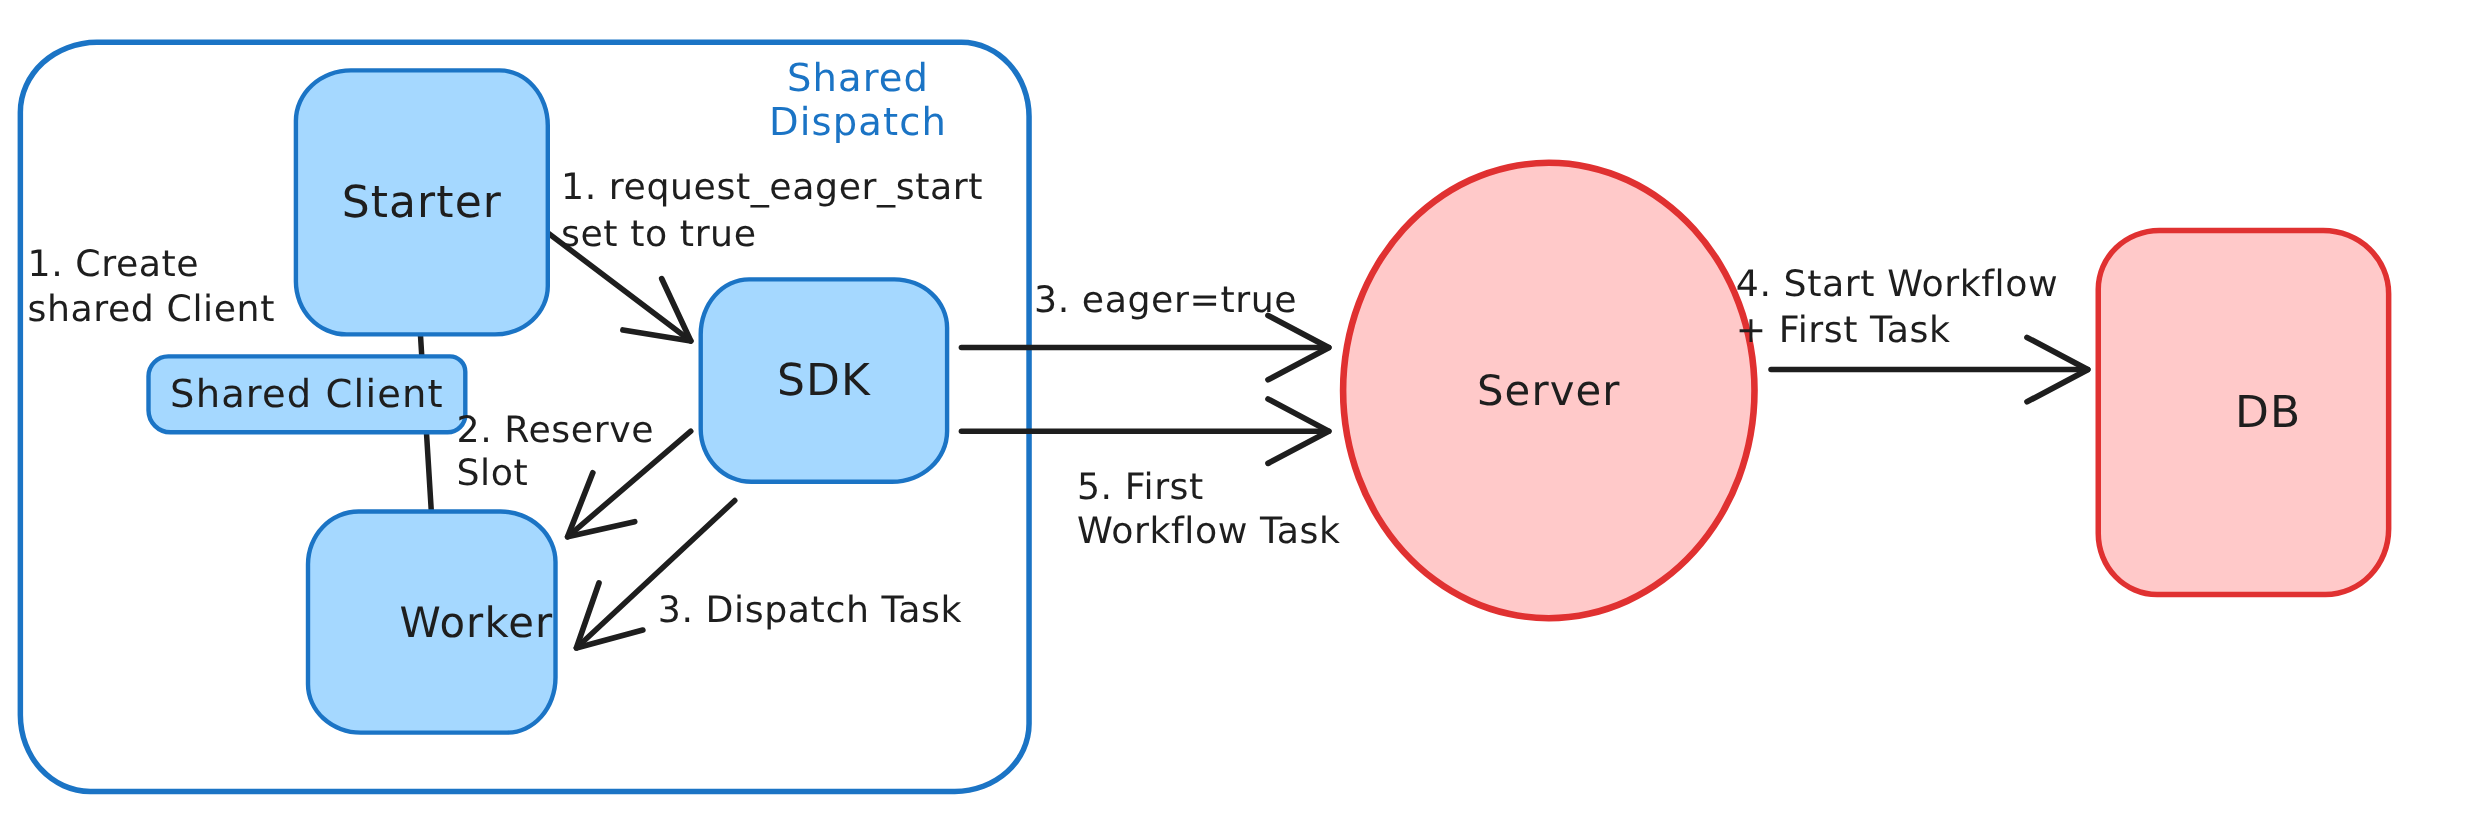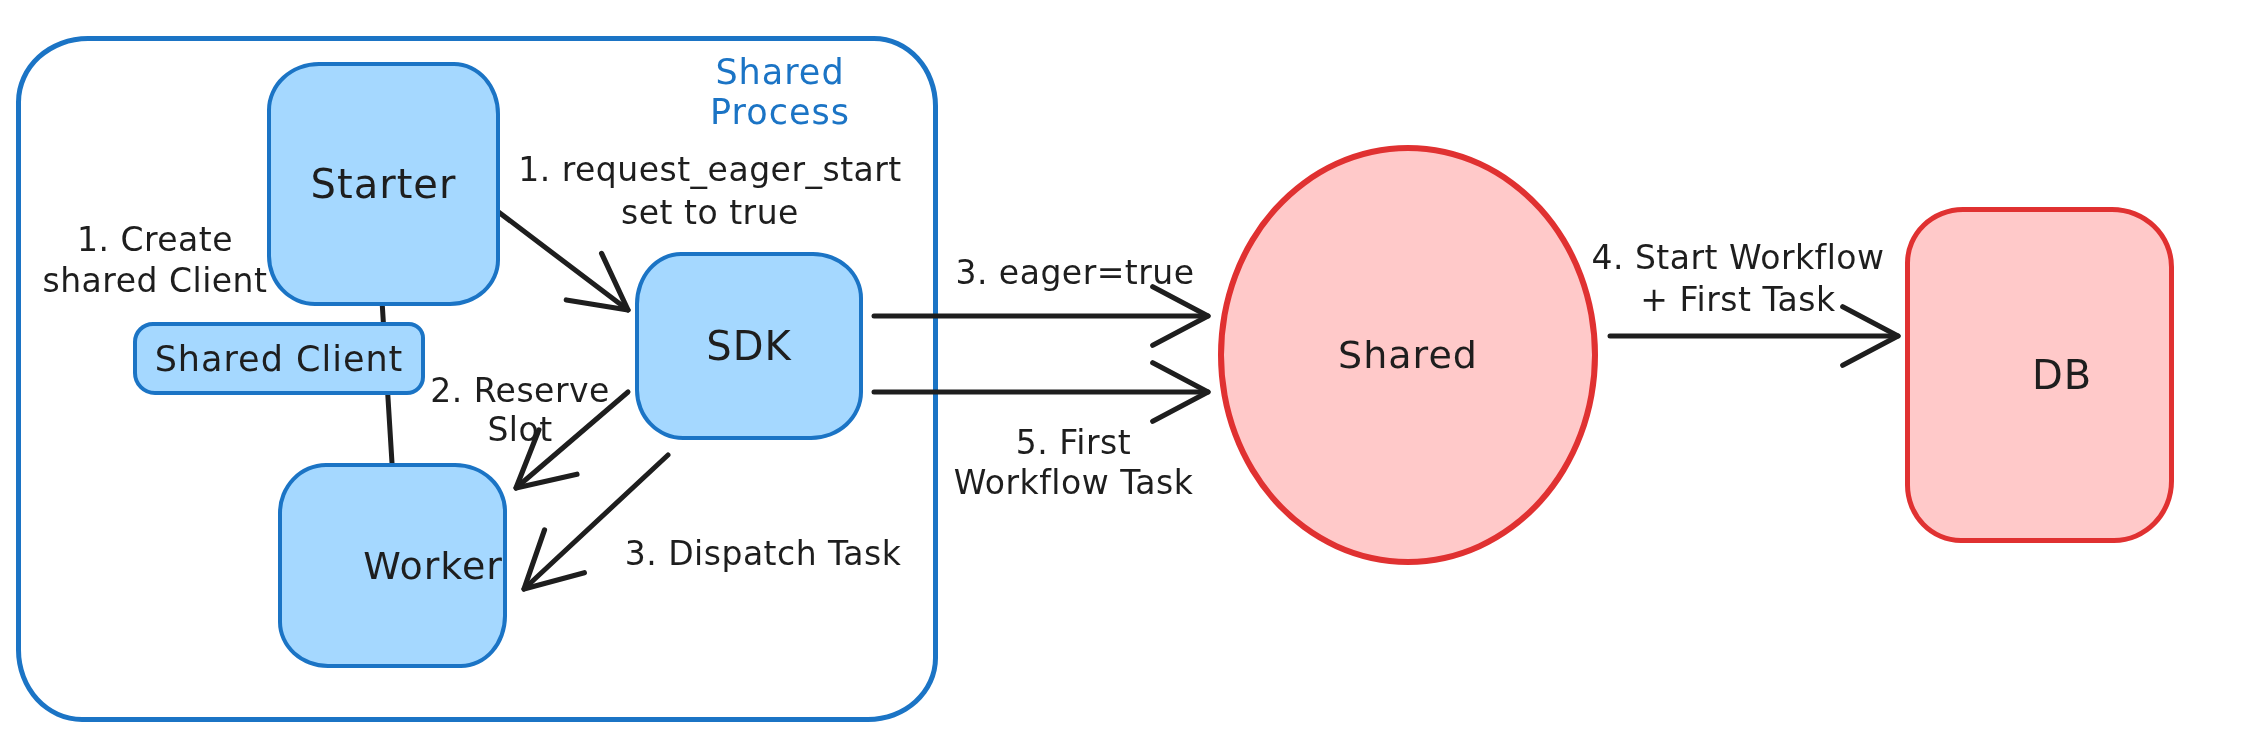--- a/index.html
+++ b/index.html
@@ -50,21 +50,20 @@
     text-align:center;
     font-size:35px;
     color:var(--blue-stroke);
     z-index:3;
     letter-spacing:1px;
   }
   .annotation{
     position:absolute;
     z-index:3;
     font-size:33px;
-    text-align:center;
     line-height:41px;
     letter-spacing:0.5px;
   }
   #node-starter{left:267px;top:62px;width:233px;height:244px;border-radius:52px 46px 50px 48px / 48px 52px 46px 50px;}
   #node-shared-client{left:133px;top:322px;width:292px;height:73px;border-radius:20px 16px 18px 22px;}
   #node-shared-client .node-label{font-size:35px;}
   #node-worker{left:278px;top:463px;width:229px;height:205px;border-radius:48px 52px 46px 50px / 50px 48px 52px 46px;justify-content:flex-end;}
   #node-worker .node-label{font-size:38px;}
   #node-sdk{left:635px;top:252px;width:228px;height:188px;border-radius:46px 50px 52px 48px / 52px 46px 48px 50px;}
   #node-server{left:1218px;top:145px;width:380px;height:420px;border-radius:50%;border-width:6px;}
@@ -87,40 +86,40 @@
       <line x1="472" y1="192" x2="628" y2="310" marker-end="url(#arrow)"></line>
       <line x1="628" y1="392" x2="516" y2="488" marker-end="url(#arrow)"></line>
       <line x1="668" y1="455" x2="524" y2="589" marker-end="url(#arrow)"></line>
       <line x1="874" y1="316" x2="1208" y2="316" marker-end="url(#arrow)"></line>
       <line x1="874" y1="392" x2="1208" y2="392" marker-end="url(#arrow)"></line>
       <line x1="1610" y1="336" x2="1898" y2="336" marker-end="url(#arrow)"></line>
     </g>
   </svg>
 
   <div class="frame"></div>
-  <div class="frame-label">Shared Process</div>
+  <div class="frame-label">Shared Dispatch</div>
 
   <div class="node blue-node" id="node-starter">
     <span class="node-label">Starter</span>
   </div>
 
   <div class="node blue-node" id="node-shared-client">
     <span class="node-label">Shared Client</span>
   </div>
 
   <div class="node blue-node" id="node-worker">
     <span class="node-label">Worker</span>
   </div>
 
   <div class="node blue-node" id="node-sdk">
     <span class="node-label">SDK</span>
   </div>
 
   <div class="node red-node" id="node-server">
-    <span class="node-label">Shared</span>
+    <span class="node-label">Server</span>
   </div>
 
   <div class="node red-node" id="node-db">
     <span class="node-label">DB</span>
   </div>
 
   <div class="annotation" style="left:25px;top:219px;width:260px;">
     <div>1. Create</div>
     <div>shared Client</div>
   </div>
@@ -137,21 +136,21 @@
 
   <div class="annotation" style="left:940px;top:252px;width:270px;">
     <div>3. eager=true</div>
   </div>
 
   <div class="annotation" style="left:1578px;top:237px;width:320px;line-height:42px;">
     <div>4. Start Workflow</div>
     <div>+ First Task</div>
   </div>
 
-  <div class="annotation" style="left:941px;top:423px;width:265px;line-height:40px;">
+  <div class="annotation" style="left:979px;top:423px;width:265px;line-height:40px;">
     <div>5. First</div>
     <div>Workflow Task</div>
   </div>
 
   <div class="annotation" style="left:598px;top:533px;width:330px;">
     <div>3. Dispatch Task</div>
   </div>
 
 </div>
 

